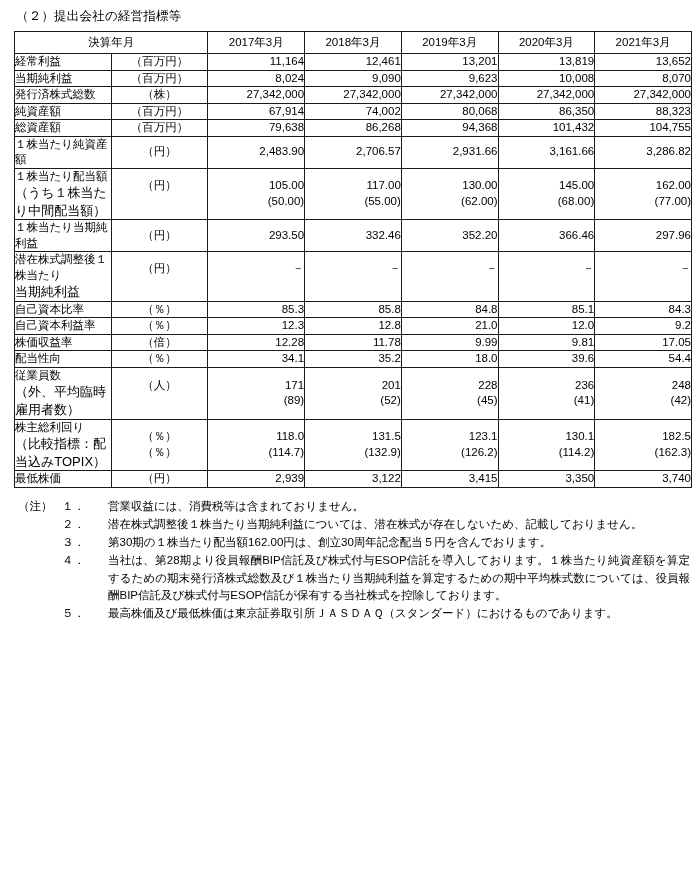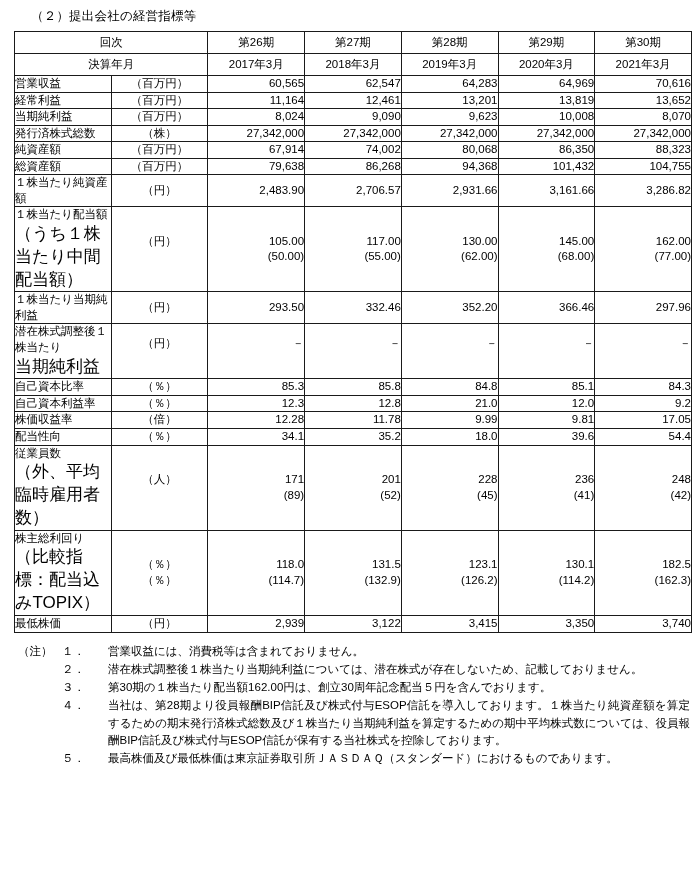--- a/index.html
+++ b/index.html
@@ -15,21 +15,21 @@
     font-size: 11px;
   }
   .page {
     width: 700px;
     height: 871px;
     padding: 6px 10px 0 10px;
     position: relative;
   }
   .section-title {
     font-size: 12.5px;
-    margin: 2px 0 6px 21px;
+    margin: 2px 0 6px 6px;
     letter-spacing: 0.2px;
   }
   table.fin {
     border-collapse: collapse;
     width: 678px;
     margin-left: 4px;
     table-layout: fixed;
   }
   table.fin td, table.fin th {
     border: 1px solid #1a1a1a;
@@ -58,21 +58,21 @@
   }
   .hdr-center {
     text-align: center;
     padding: 4px 0;
     font-size: 11.5px;
   }
   .row-h1 td, .row-h2 td { height: 22px; }
   .two-line .c-label,
   .two-line .c-unit,
   .two-line .c-val { line-height: 1.35; }
-  .sub { font-size: 17px; }
+  .sub { font-size: 13px; }
   .notes {
     margin: 10px 0 0 8px;
     font-size: 11.5px;
     line-height: 1.5;
   }
   .note-row {
     display: flex;
     align-items: flex-start;
     margin-bottom: 1px;
   }
@@ -96,61 +96,30 @@
 </head>
 <body>
 
 <div class="page">
 
   <div class="section-title">（２）提出会社の経営指標等</div>
 
   <table class="fin">
     <tbody>
 
-      <tr class="row-h1">
-        <td class="hdr-center" colspan="2">回次</td>
-        <td class="hdr-center">第26期</td>
-        <td class="hdr-center">第27期</td>
-        <td class="hdr-center">第28期</td>
-        <td class="hdr-center">第29期</td>
-        <td class="hdr-center">第30期</td>
-      </tr>
 
       <tr class="row-h2">
         <td class="hdr-center" colspan="2">決算年月</td>
         <td class="hdr-center">2017年3月</td>
         <td class="hdr-center">2018年3月</td>
         <td class="hdr-center">2019年3月</td>
         <td class="hdr-center">2020年3月</td>
         <td class="hdr-center">2021年3月</td>
       </tr>
 
-    <tr>
-          <td class="c-label">
-            <div>営業収益</div>
-          </td>
-          <td class="c-unit">
-            <div>（百万円）</div>
-          </td>
-          <td class="c-val">
-            <div>60,565</div>
-          </td>
-          <td class="c-val">
-            <div>62,547</div>
-          </td>
-          <td class="c-val">
-            <div>64,283</div>
-          </td>
-          <td class="c-val">
-            <div>64,969</div>
-          </td>
-          <td class="c-val">
-            <div>70,616</div>
-          </td>
-        </tr>
         <tr>
           <td class="c-label">
             <div>経常利益</div>
           </td>
           <td class="c-unit">
             <div>（百万円）</div>
           </td>
           <td class="c-val">
             <div>11,164</div>
           </td>

